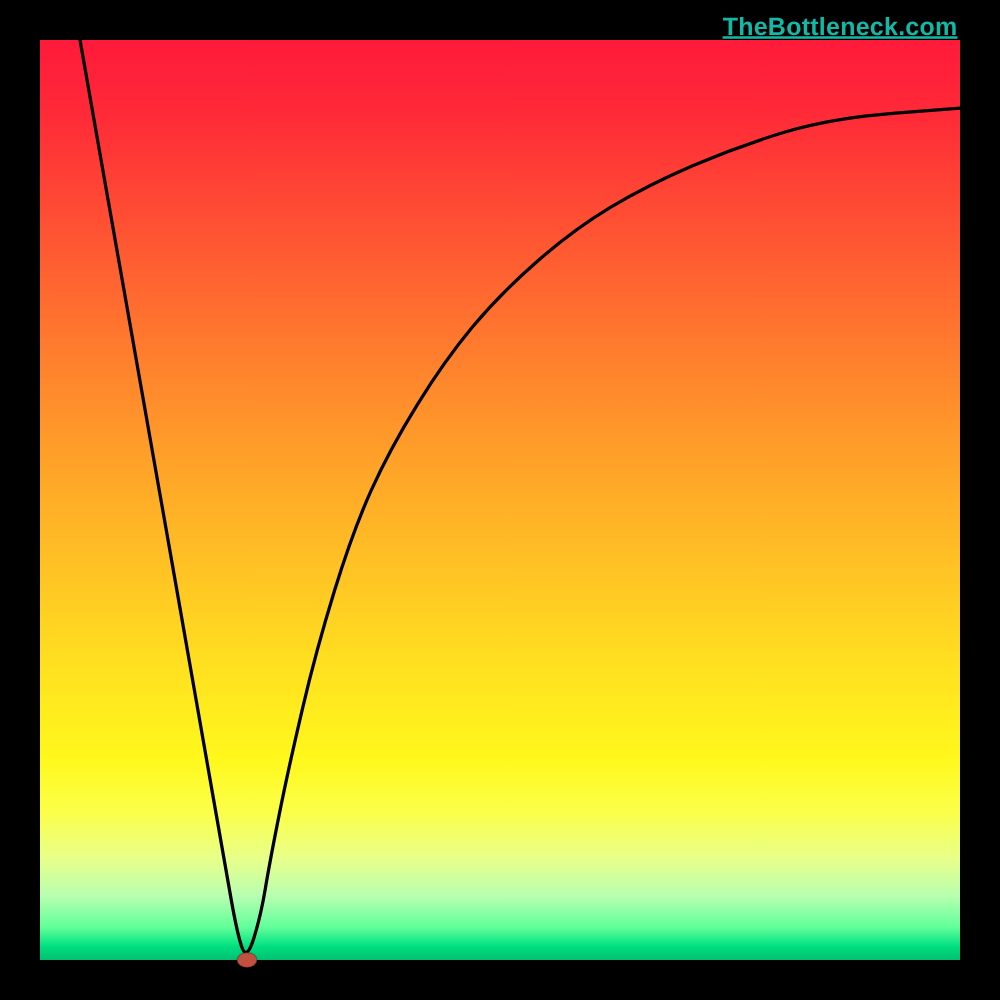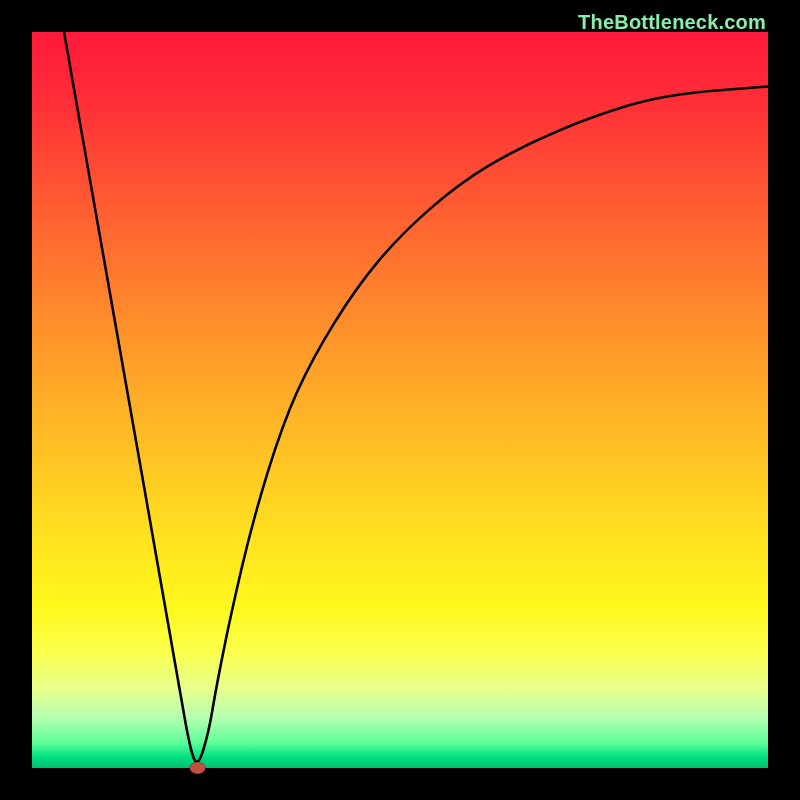--- a/index.html
+++ b/index.html
@@ -34,22 +34,23 @@
       #00c070 100%
     );
   }
   .watermark {
     position: absolute;
     top: 11px;
     right: 34px;
     font-family: Arial, Helvetica, sans-serif;
     font-size: 20px;
     font-weight: 600;
-    color: #86efac;
+    color: #14b8a6;
     letter-spacing: 0.2px;
+    text-decoration: underline;
   }
   svg.curve {
     position: absolute;
     left: 0;
     top: 0;
     width: 736px;
     height: 736px;
     overflow: visible;
   }
 </style>

